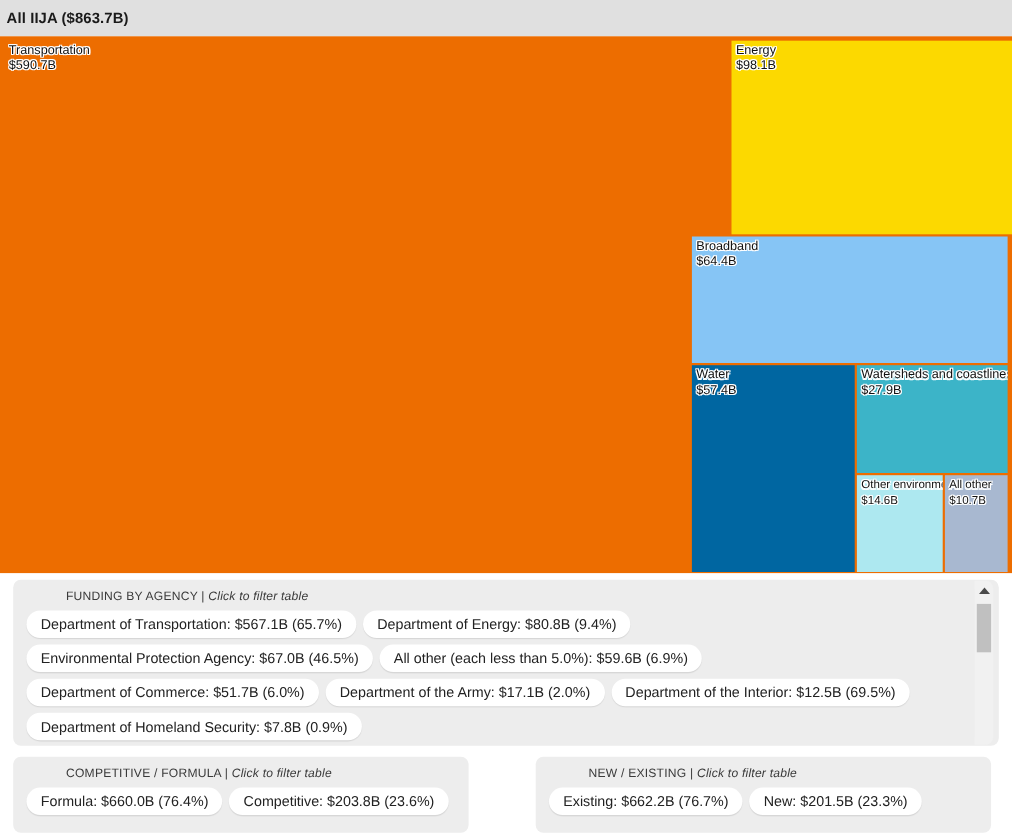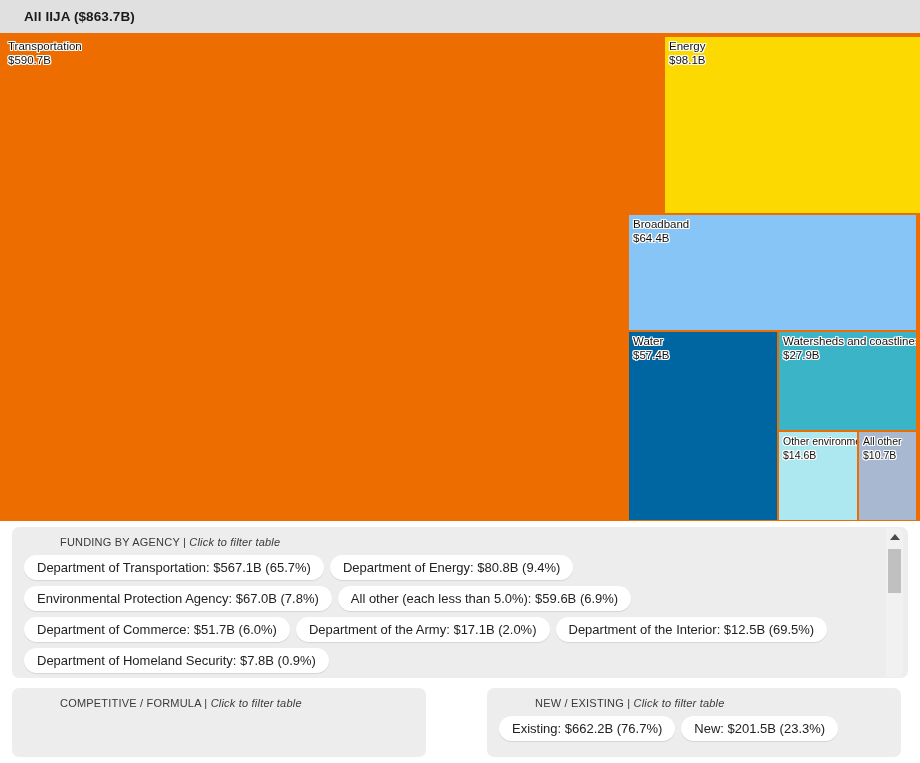--- a/index.html
+++ b/index.html
@@ -10,21 +10,21 @@
     overflow: hidden;
   }
 
   
   #treemap-section { position: absolute; left: 0; top: 0; width: 920px; height: 521px; }
 
   #treemap-header {
     position: absolute; left: 0; top: 0; width: 920px; height: 33px;
     background: #e0e0e0;
     display: flex; align-items: center;
-    padding-left: 24px;
+    padding-left: 6px;
   }
   #treemap-header .title {
     font-size: 13.5px; font-weight: bold; color: #1a1a1a;
     letter-spacing: 0.1px;
   }
 
   #treemap-body {
     position: absolute; left: 0; top: 33px; width: 920px; height: 488px;
     background: #ED6D00;
   }
@@ -165,40 +165,44 @@
   </div>
 </div>
 
 <div class="panel" id="agency-panel">
   <div class="panel-title">
     <span>FUNDING BY AGENCY</span><span> | </span><span class="hint">Click to filter table</span>
   </div>
   <div class="chips">
     <div class="chip">Department of Transportation: $567.1B (65.7%)</div>
     <div class="chip">Department of Energy: $80.8B (9.4%)</div>
-    <div class="chip">Environmental Protection Agency: $67.0B (7.8%)</div>
+    <div class="chip">Environmental Protection Agency: $67.0B (46.5%)</div>
     <div class="chip">All other (each less than 5.0%): $59.6B (6.9%)</div>
     <div class="chip">Department of Commerce: $51.7B (6.0%)</div>
     <div class="chip">Department of the Army: $17.1B (2.0%)</div>
     <div class="chip">Department of the Interior: $12.5B (69.5%)</div>
     <div class="chip">Department of Homeland Security: $7.8B (0.9%)</div>
   </div>
 
   <div id="agency-scrollbar">
     <div id="agency-scroll-up">
       <div class="arrow"></div>
     </div>
     <div id="agency-scroll-thumb"></div>
   </div>
 </div>
 
 <div class="panel" id="competitive-panel">
   <div class="panel-title">
     <span>COMPETITIVE / FORMULA</span><span> | </span><span class="hint">Click to filter table</span>
   </div>
+  <div class="chips">
+    <div class="chip">Formula: $660.0B (76.4%)</div>
+    <div class="chip">Competitive: $203.8B (23.6%)</div>
+  </div>
 </div>
 
 <div class="panel" id="newexisting-panel">
   <div class="panel-title">
     <span>NEW / EXISTING</span><span> | </span><span class="hint">Click to filter table</span>
   </div>
   <div class="chips">
     <div class="chip">Existing: $662.2B (76.7%)</div>
     <div class="chip">New: $201.5B (23.3%)</div>
   </div>

